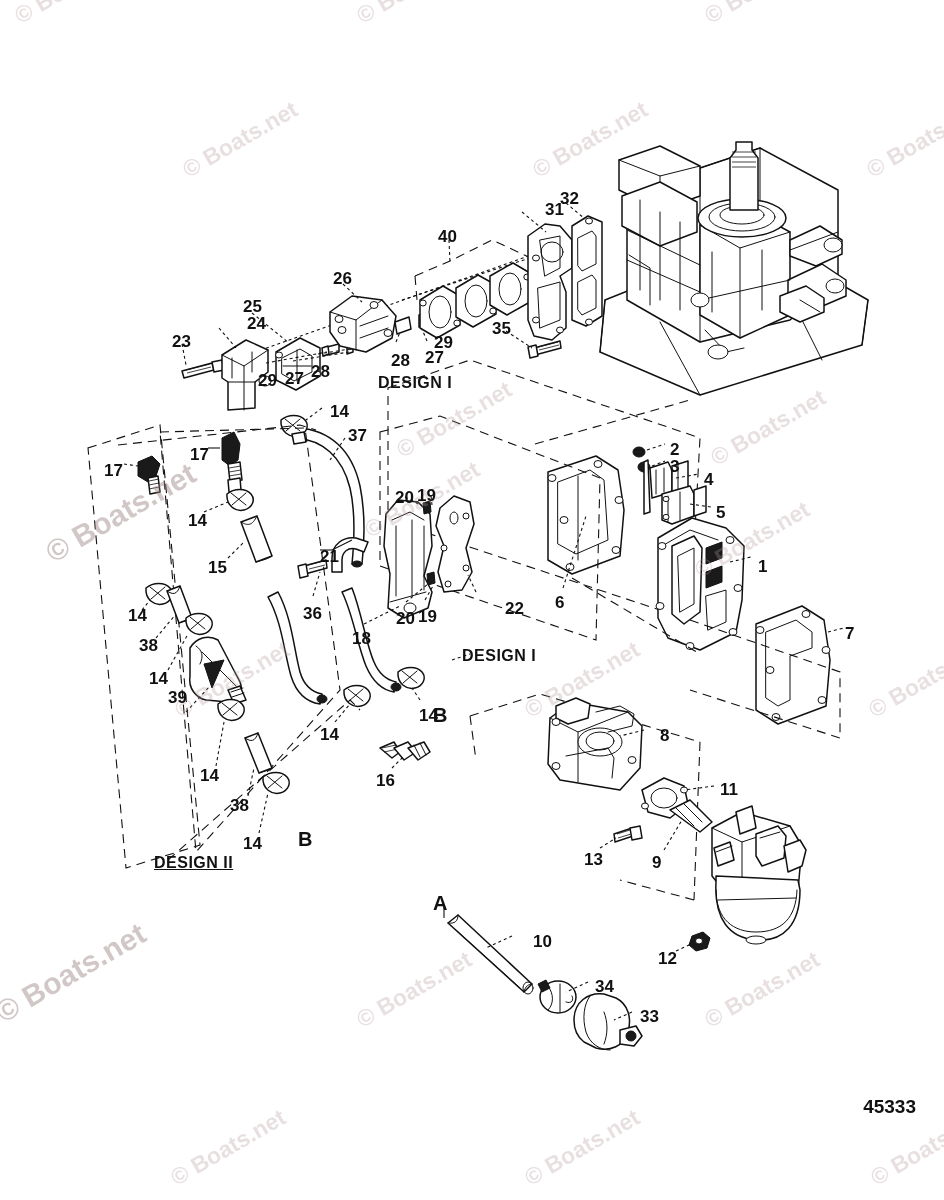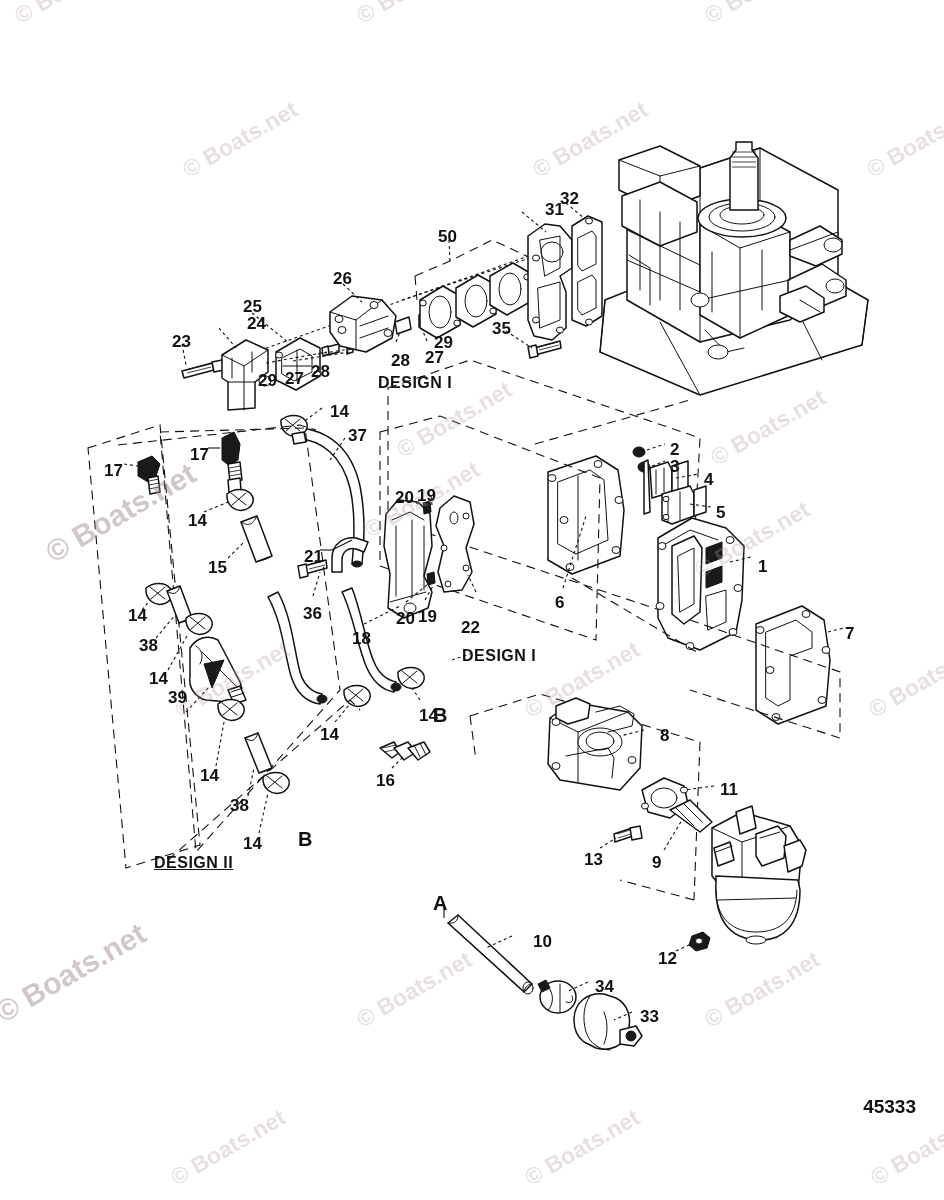--- a/index.html
+++ b/index.html
@@ -583,21 +583,21 @@
     <div class="wm" style="left:166px;top:1168px;transform:rotate(-30deg);">© Boats.net</div>
     <div class="wm" style="left:520px;top:1168px;transform:rotate(-30deg);">© Boats.net</div>
     <div class="wm" style="left:866px;top:1168px;transform:rotate(-30deg);">© Boats.net</div>
   </div>
 
   <div id="callouts">
       <div class="lbl" style="left: 172px; top: 333px;">23</div>
       <div class="lbl" style="left: 211px; top: 315px; margin-left: 36px;">24</div>
       <div class="lbl" style="left: 243px; top: 298px;">25</div>
       <div class="lbl" style="left: 333px; top: 270px;">26</div>
-      <div class="lbl" style="left: 438px; top: 228px;">50</div>
+      <div class="lbl" style="left: 438px; top: 228px;">40</div>
       <div class="lbl" style="left: 518px; top: 201px; margin-left: 27px;">31</div>
       <div class="lbl" style="left: 560px; top: 190px;">32</div>
       <div class="lbl" style="left: 258px; top: 372px;">29</div>
       <div class="lbl" style="left: 285px; top: 370px;">27</div>
       <div class="lbl" style="left: 311px; top: 363px;">28</div>
       <div class="lbl" style="left: 391px; top: 352px;">28</div>
       <div class="lbl" style="left: 425px; top: 349px;">27</div>
       <div class="lbl" style="left: 434px; top: 334px;">29</div>
       <div class="lbl" style="left: 492px; top: 320px;">35</div>
       <div class="lbl" style="left: 670px; top: 441px;">2</div>
@@ -606,28 +606,28 @@
       <div class="lbl" style="left: 716px; top: 504px;">5</div>
       <div class="lbl" style="left: 758px; top: 558px;">1</div>
       <div class="lbl" style="left: 555px; top: 594px;">6</div>
       <div class="lbl" style="left: 845px; top: 625px;">7</div>
       <div class="lbl" style="left: 330px; top: 403px;">14</div>
       <div class="lbl" style="left: 348px; top: 427px;">37</div>
       <div class="lbl" style="left: 104px; top: 462px;">17</div>
       <div class="lbl" style="left: 190px; top: 446px;">17</div>
       <div class="lbl" style="left: 188px; top: 512px;">14</div>
       <div class="lbl" style="left: 208px; top: 559px;">15</div>
-      <div class="lbl" style="left: 304px; top: 548px; text-align: right;">21</div>
+      <div class="lbl" style="left: 320px; top: 548px; text-align: right;">21</div>
       <div class="lbl" style="left: 303px; top: 605px;">36</div>
       <div class="lbl" style="left: 395px; top: 489px;">20</div>
       <div class="lbl" style="left: 417px; top: 487px;">19</div>
       <div class="lbl" style="left: 396px; top: 610px;">20</div>
       <div class="lbl" style="left: 418px; top: 608px;">19</div>
       <div class="lbl" style="left: 352px; top: 630px;">18</div>
-      <div class="lbl" style="left: 461px; top: 600px; margin-top: 19px;">22</div>
+      <div class="lbl" style="left: 505px; top: 600px;">22</div>
       <div class="lbl" style="left: 128px; top: 607px;">14</div>
       <div class="lbl" style="left: 139px; top: 637px;">38</div>
       <div class="lbl" style="left: 149px; top: 670px;">14</div>
       <div class="lbl" style="left: 168px; top: 689px;">39</div>
       <div class="lbl" style="left: 200px; top: 767px;">14</div>
       <div class="lbl" style="left: 230px; top: 797px;">38</div>
       <div class="lbl" style="left: 243px; top: 835px;">14</div>
       <div class="lbl" style="left: 320px; top: 726px;">14</div>
       <div class="lbl" style="left: 419px; top: 707px;">14</div>
       <div class="lbl" style="left: 376px; top: 772px;">16</div>

